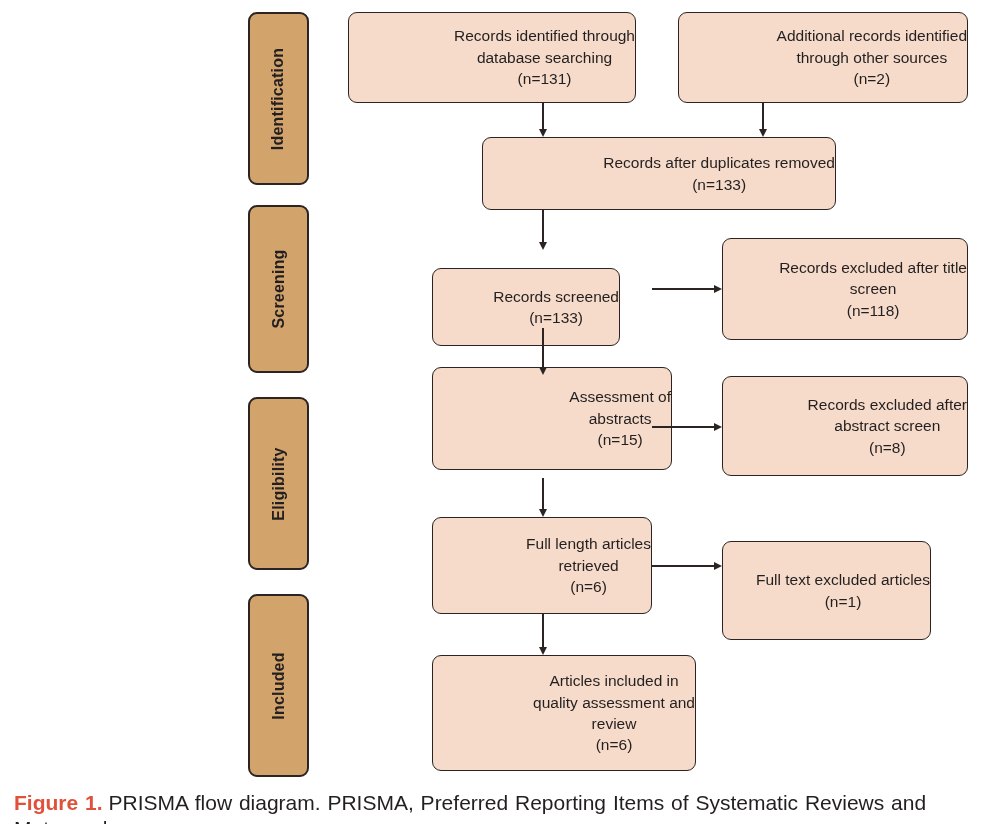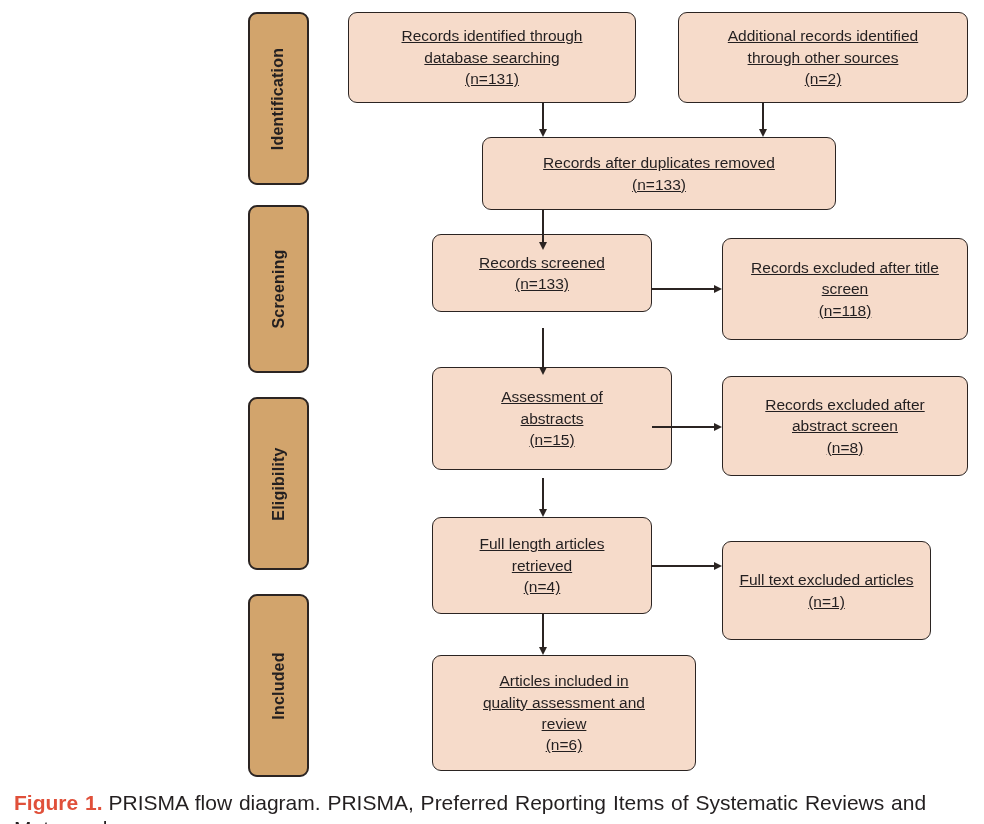--- a/index.html
+++ b/index.html
@@ -41,24 +41,23 @@
     letter-spacing: 0.2px;
   }
   
   .node {
     position: absolute;
     background: var(--node-fill);
     border: 1.6px solid var(--node-border);
     border-radius: 9px;
     display: flex;
     align-items: center;
-    justify-content: center;
+    justify-content: flex-end;
     text-align: center;
-    padding: 4px 8px;
-    text-decoration: underline;
+    padding: 4px 0;
   }
   .node-text {
     white-space: pre-line;
     font-size: 15.5px;
     line-height: 1.38;
   }
   
   .arrow-v { position: absolute; width: 10px; }
   .arrow-v::before {
     content: "";
@@ -137,21 +136,21 @@
   </div>
   <div class="node" style="left:678px;top:12px;width:290px;height:91px;">
     <span class="node-text">Additional records identified
 through other sources
 (n=2)</span>
   </div>
   <div class="node" style="left:482px;top:137px;width:354px;height:73px;">
     <span class="node-text">Records after duplicates removed
 (n=133)</span>
   </div>
-  <div class="node" style="left:432px;top:234px;width:220px;height:78px;">
+  <div class="node" style="left:432px;top:268px;width:188px;height:78px;">
     <span class="node-text">Records screened
 (n=133)</span>
   </div>
   <div class="node" style="left:722px;top:238px;width:246px;height:102px;">
     <span class="node-text">Records excluded after title
 screen
 (n=118)</span>
   </div>
   <div class="node" style="left:432px;top:367px;width:240px;height:103px;">
     <span class="node-text">Assessment of
@@ -159,21 +158,21 @@
 (n=15)</span>
   </div>
   <div class="node" style="left:722px;top:376px;width:246px;height:100px;">
     <span class="node-text">Records excluded after
 abstract screen
 (n=8)</span>
   </div>
   <div class="node" style="left:432px;top:517px;width:220px;height:97px;">
     <span class="node-text">Full length articles
 retrieved
-(n=4)</span>
+(n=6)</span>
   </div>
   <div class="node" style="left:722px;top:541px;width:209px;height:99px;">
     <span class="node-text">Full text excluded articles
 (n=1)</span>
   </div>
   <div class="node" style="left:432px;top:655px;width:264px;height:116px;">
     <span class="node-text">Articles included in
 quality assessment and
 review
 (n=6)</span>

